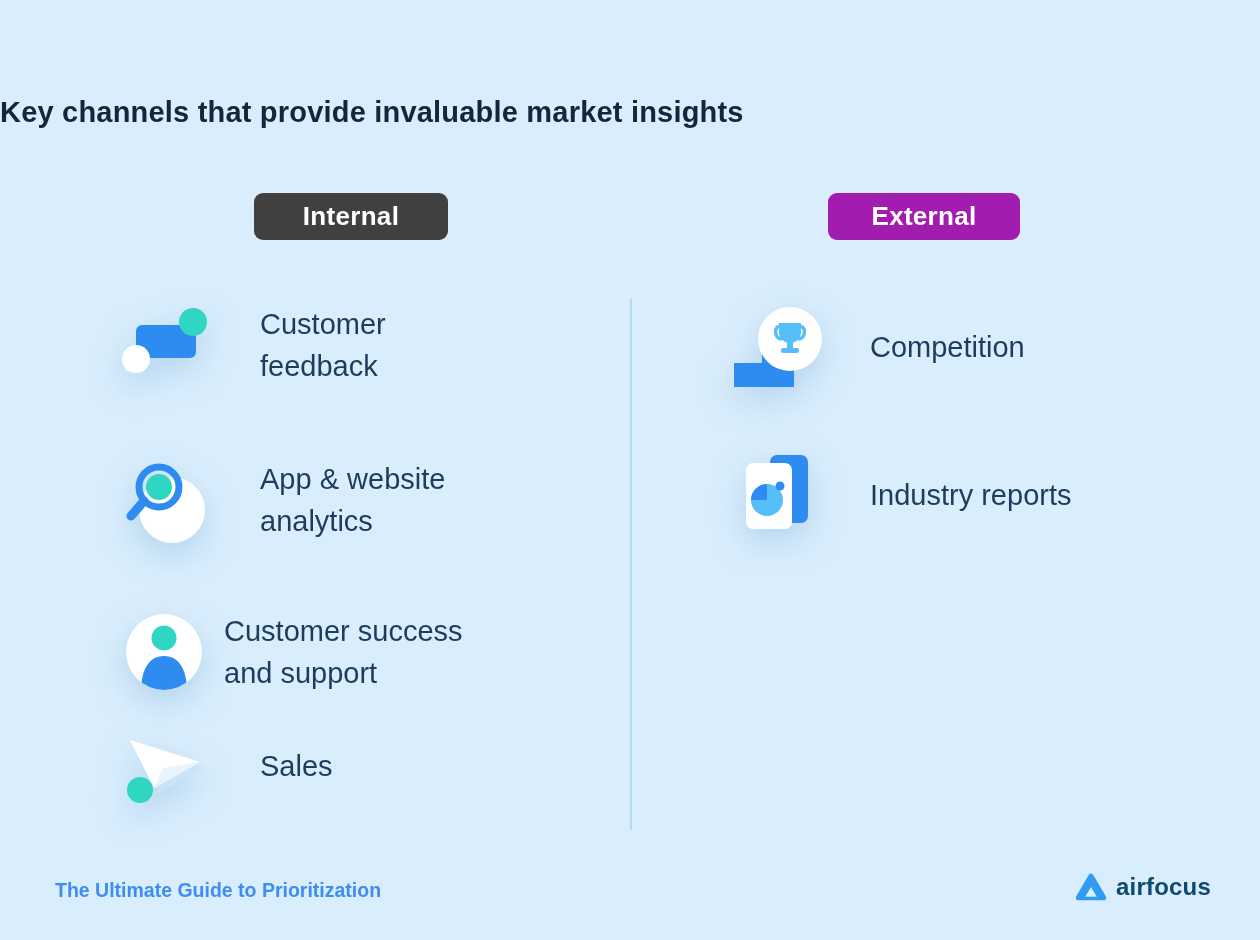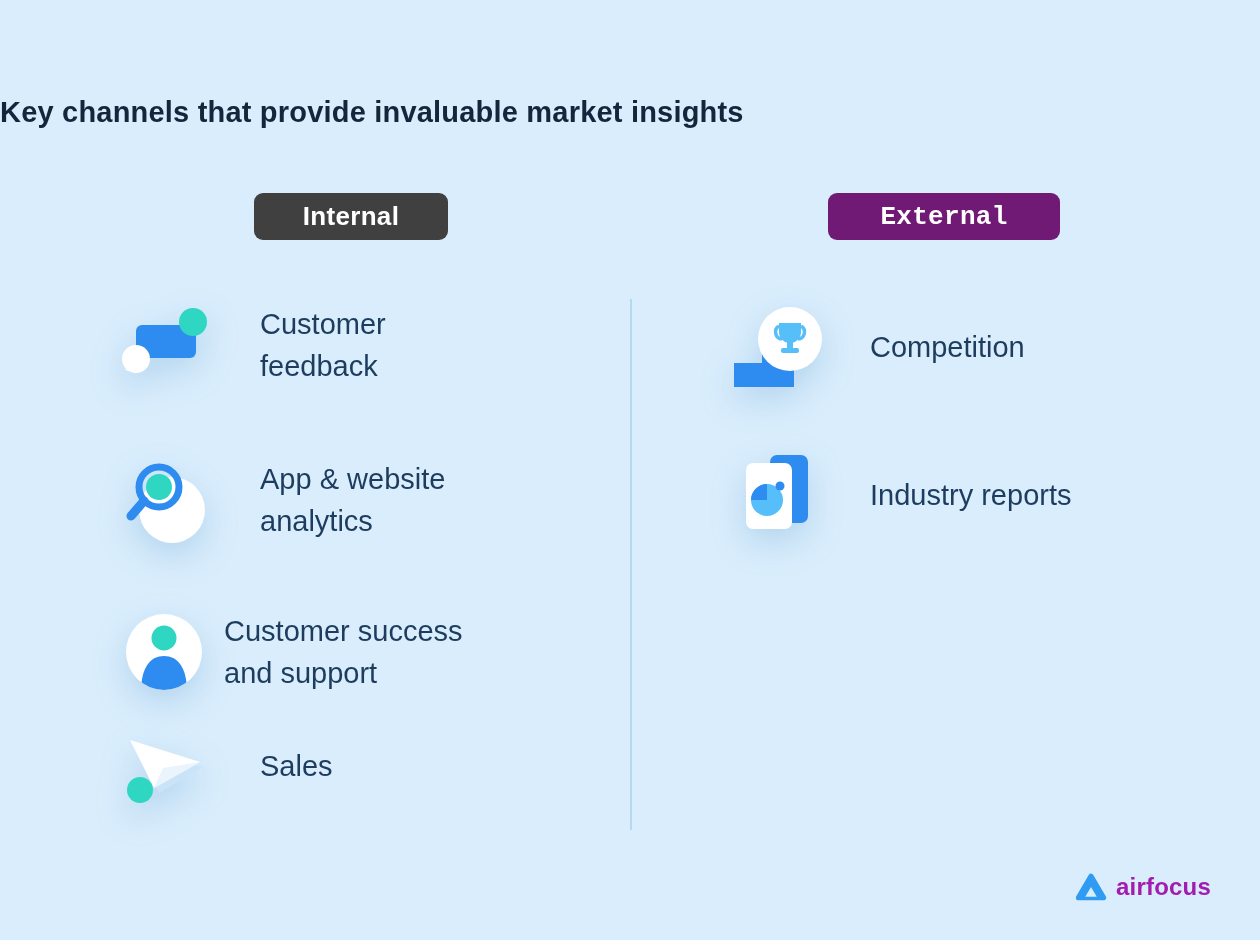--- a/index.html
+++ b/index.html
@@ -33,21 +33,21 @@
     border-radius: 9px;
     display: flex;
     align-items: center;
     justify-content: center;
     color: #ffffff;
     font-size: 26px;
     font-weight: 700;
     letter-spacing: 0.3px;
   }
   .badge-internal { left: 254px; width: 194px; background: #404040; }
-  .badge-external { left: 828px; width: 232px; background: #701a75; font-family: Liberation Mono, monospace; }
+  .badge-external { left: 828px; width: 192px; background: #a21caf; }
 
   .divider {
     position: absolute;
     left: 630px;
     top: 299px;
     width: 2px;
     height: 531px;
     background: #b3d9f3;
   }
 
@@ -91,21 +91,21 @@
     position: absolute;
     top: 872px;
     right: 49px;
     display: flex;
     align-items: center;
     gap: 9px;
   }
   .brand-name {
     font-size: 24px;
     font-weight: 700;
-    color: #a21caf;
+    color: #0c4a6e;
     letter-spacing: 0.2px;
   }
 </style>
 </head>
 <body>
 
 <div class="canvas">
 
   <h1 class="title">Key channels that provide invaluable market insights</h1>
 
@@ -190,20 +190,21 @@
         <rect x="36" y="6" width="38" height="68" rx="7" fill="#2e8cf0"></rect>
         <rect x="12" y="14" width="46" height="66" rx="7" fill="#ffffff"></rect>
         <circle cx="33" cy="51" r="16" fill="#56bef8"></circle>
         <path d="M33 51 L33 35 A16 16 0 0 0 17 51 Z" fill="#2e8cf0"></path>
         <circle cx="46" cy="37" r="4.5" fill="#2e8cf0"></circle>
       </svg>
     </div>
     <div class="label">Industry reports</div>
   </div>
 
+  <div class="footer-caption">The Ultimate Guide to Prioritization</div>
 
   <div class="brand">
     <svg width="32" height="30" viewBox="0 0 36 32">
       <path d="M18 4 L32 28 L4 28 Z" fill="#2f9bf2" stroke="#2f9bf2" stroke-width="6" stroke-linejoin="round"></path>
       <path d="M18 16 L24.5 27 L11.5 27 Z" fill="#d9edfc"></path>
     </svg>
     <span class="brand-name">airfocus</span>
   </div>
 
 </div>

